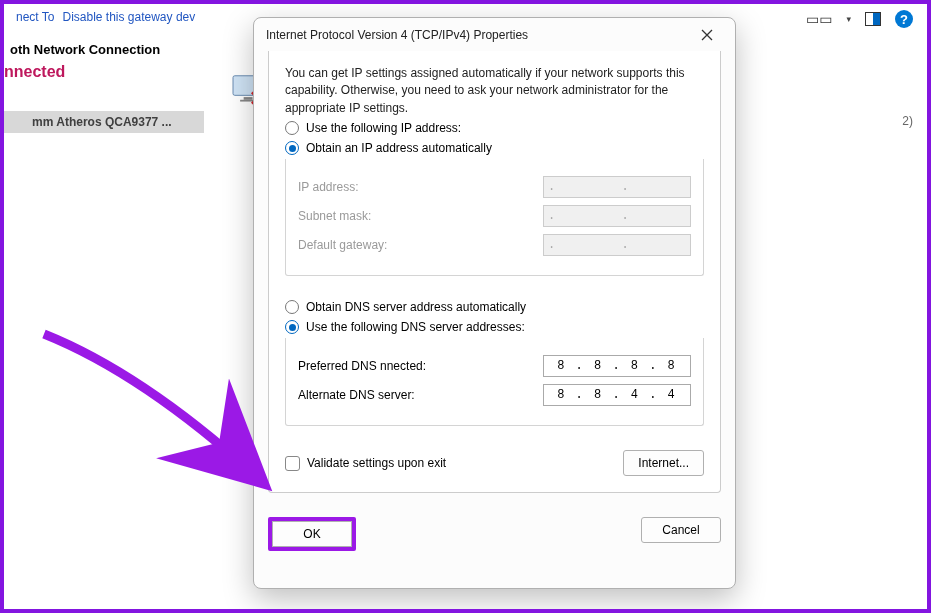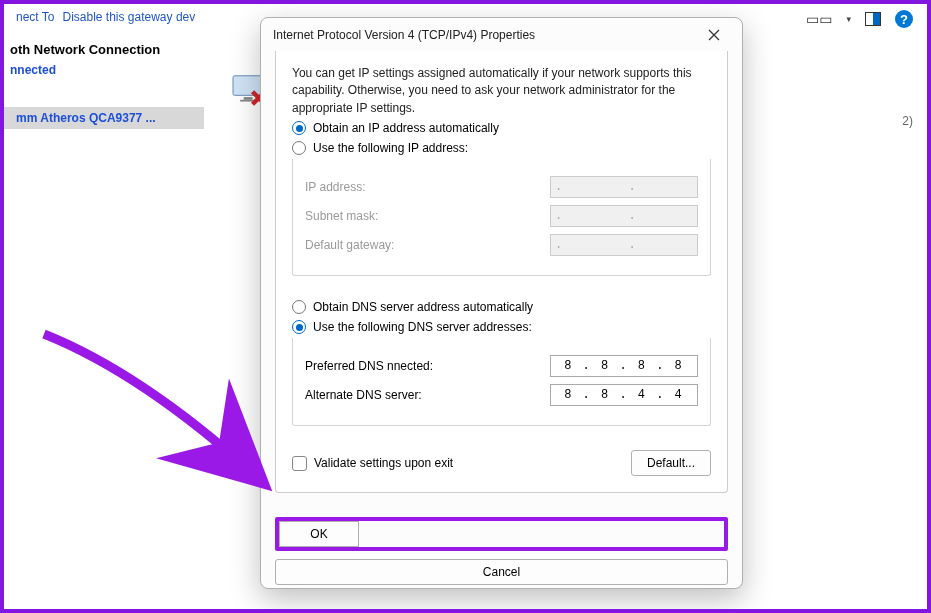--- a/index.html
+++ b/index.html
@@ -6,27 +6,27 @@
 body { width:931px; height:613px; background:#fff; border:4px solid #8315e0; position:relative; overflow:hidden; }
 
 
 .bg-window { position:absolute; top:0; left:0; right:0; bottom:0; background:#fff; }
 .bg-toolbar { height:28px; padding:6px 12px; font-size:12px; color:#2156c1; display:flex; gap:8px; }
 .bg-toolbar span { cursor:pointer; }
 .bg-right-icons { position:absolute; top:6px; right:14px; display:flex; gap:14px; align-items:center; }
 .bg-right-icons .help-icon { width:18px; height:18px; border-radius:50%; background:#0078d4; color:#fff; display:flex; align-items:center; justify-content:center; font-size:13px; font-weight:bold; }
 .dropdown-caret { font-size:9px; color:#444; }
 .bg-body { padding:10px 0 0 0;font-weight:bold; }
-.adapter-row { display:flex; align-items:center; gap:12px; padding:4px 12px; font-size:12px; color:#1d4ed8; }
+.adapter-row { display:flex; align-items:center; gap:12px; padding:4px 28px; font-size:12px; color:#404040; }
 .adapter-row.selected { background:#d8d8d8; }
 .adapter-count { position:absolute; right:14px; top:110px; font-size:12px; color:#666; }
 .monitor-icon { position:absolute; left:225px; top:70px; width:40px; height:32px; }
 
 
-.dialog { position:absolute; left:256px; top:13px; width:483px; height:572px; background:#fcfcfc; border:1px solid #b0b0b0; border-radius:8px; box-shadow:0 10px 30px rgba(0,0,0,0.25); }
+.dialog { position:absolute; left:249px; top:13px; width:483px; height:572px; background:#fcfcfc; border:1px solid #b0b0b0; border-radius:8px; box-shadow:0 10px 30px rgba(0,0,0,0.25); }
 .dlg-titlebar { height:34px; display:flex; align-items:center; padding:0 12px; font-size:12px; color:#222; }
 .dlg-title { flex:1; }
 .dlg-close { width:32px; height:28px; display:flex; align-items:center; justify-content:center; font-size:15px; border-radius:4px; cursor:pointer; color:#333; }
 .dlg-body { padding:0 14px 14px 14px; }
 
 
 .tab-strip { display:flex; border:1px solid #ccc; border-radius:4px; height:33px; overflow:hidden; }
 .tab { padding:7px 14px; font-size:12px; border-right:1px solid #ccc; background:#f6f6f6; cursor:pointer; }
 .tab.active { background:#fff; }
 .tab-panel { border:1px solid #ccc; border-top:none; border-radius:0 0 4px 4px; padding:14px 16px 16px 16px; background:#fff; margin-top:-1px; }
@@ -46,21 +46,21 @@
 .ip-input { width:148px; height:22px; border:1px solid #aaa; background:#fff; font-family:"Courier New",monospace; font-size:12px; text-align:center; letter-spacing:2px; padding:2px 4px; }
 .ip-input.disabled { background:#f0f0f0; border-color:#ccc; color:#aaa; }
 
 
 .footer-row { display:flex; align-items:center; justify-content:space-between; margin-top:8px; }
 .checkbox-row { display:flex; align-items:center; gap:7px; font-size:12px; }
 .checkbox { width:15px; height:15px; border:1px solid #888; border-radius:3px; background:#fff; }
 .btn { min-width:80px; height:26px; border:1px solid #b0b0b0; background:#fdfdfd; border-radius:3px; font-size:12px; padding:0 14px; cursor:pointer; }
 
 
-.dlg-actions { display:flex; justify-content:space-between; gap:8px; padding:10px 14px;flex-direction:column; }
+.dlg-actions { display:flex; justify-content:space-between; gap:8px; padding:10px 14px; }
 .ok-highlight { border:4px solid #9b19e6; border-radius:2px; padding:0; display:inline-block; }
 .ok-highlight .btn { border-radius:0; }
 
 
 .arrow-annotation { position:absolute; left:20px; top:310px; pointer-events:none; }
 </style>
 </head>
 <body>
 
 <div class="bg-window">
@@ -71,21 +71,21 @@
   <div class="bg-right-icons">
     <span style="font-size:14px;color:#333;">▭▭</span>
     <span class="dropdown-caret">▾</span>
     <span style="width:16px;height:14px;border:1px solid #333;display:inline-block;position:relative;">
         <span style="position:absolute;right:0;top:0;bottom:0;width:7px;background:#0067c0;"></span>
       </span>
     <span class="help-icon">?</span>
   </div>
   <div class="bg-body">
     <div style="padding-left:6px;font-size:13px;">oth Network Connection</div>
-    <div style="padding-left:6px;font-size:12px;color:#1d4ed8;margin-top:6px;">nnected</div>
+    <div style="font-size:16px;color:#be185d;margin-top:6px;">nnected</div>
     <div class="adapter-row selected" style="margin-top:30px;width:200px;">
       <span>mm Atheros QCA9377 ...</span>
     </div>
   </div>
   <div class="adapter-count">2)</div>
   <svg class="monitor-icon" viewBox="0 0 40 36">
     <rect x="2" y="2" width="34" height="22" rx="2" fill="#cfe3f5" stroke="#5a7fa8"></rect>
     <rect x="14" y="26" width="10" height="3" fill="#888"></rect>
     <rect x="10" y="29" width="18" height="2" fill="#888"></rect>
     <path d="M24 20 L38 34 M38 20 L24 34" stroke="#d2232a" stroke-width="5"></path>
@@ -99,26 +99,26 @@
       <svg width="12" height="12" viewBox="0 0 12 12">
           <path d="M1 1 L11 11 M11 1 L1 11" stroke="currentColor" stroke-width="1.3"></path>
         </svg>
     </div>
   </div>
   <div class="dlg-body">
     <div class="tab-panel">
       <div class="desc-text">You can get IP settings assigned automatically if your network supports this capability. Otherwise, you need to ask your network administrator for the appropriate IP settings.</div>
 
       <div class="radio-row">
+        <span class="radio"></span>
+        <span>Use the following IP address:</span>
+      </div>
+      <div class="radio-row">
         <span class="radio checked"></span>
         <span>Obtain an IP address automatically</span>
-      </div>
-      <div class="radio-row">
-        <span class="radio"></span>
-        <span>Use the following IP address:</span>
       </div>
       <div class="group">
         <div class="field-row disabled">
           <span>IP address:</span>
           <input class="ip-input disabled" disabled="" value=".       .       ." style="">
         </div>
         <div class="field-row disabled">
           <span>Subnet mask:</span>
           <input class="ip-input disabled" disabled="" value=".       .       ." style="">
         </div>
@@ -145,21 +145,21 @@
           <span>Alternate DNS server:</span>
           <input class="ip-input" value="8 . 8 . 4 . 4" style="">
         </div>
       </div>
 
       <div class="footer-row">
         <div class="checkbox-row">
           <span class="checkbox"></span>
           <span>Validate settings upon exit</span>
         </div>
-        <button class="btn">Default...</button>
+        <button class="btn">Internet...</button>
       </div>
     </div>
   </div>
   <div class="dlg-actions">
     <span class="ok-highlight">
       <button class="btn">OK</button>
     </span>
     <button class="btn">Cancel</button>
   </div>
 </div>

